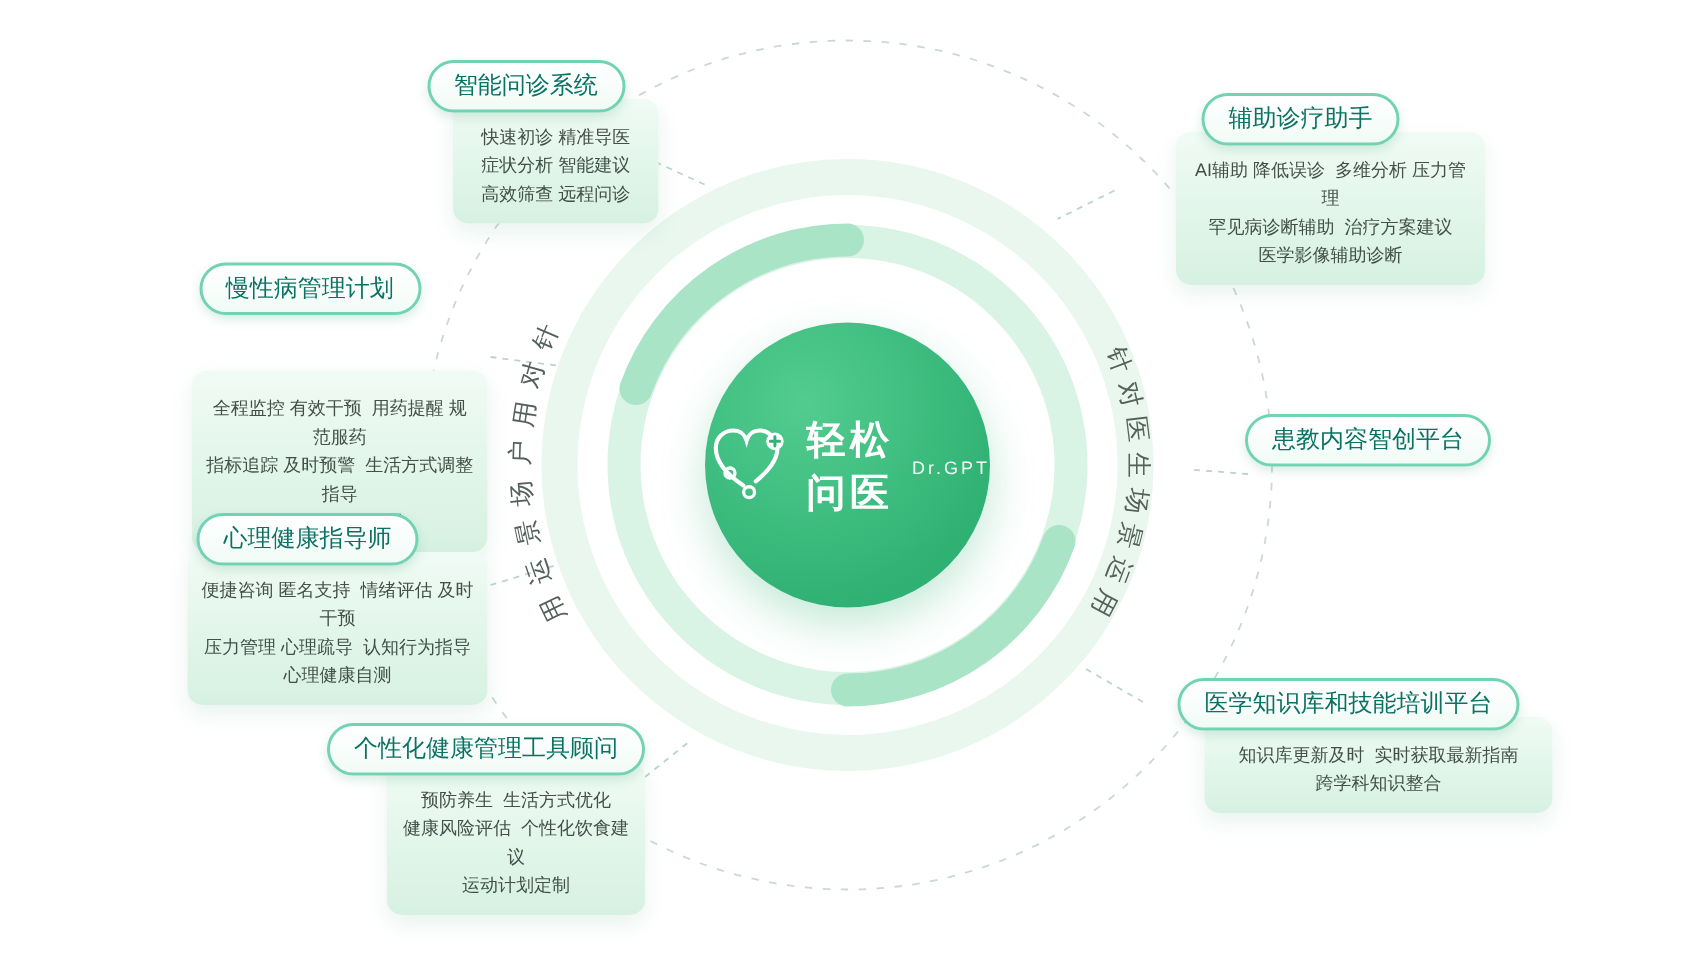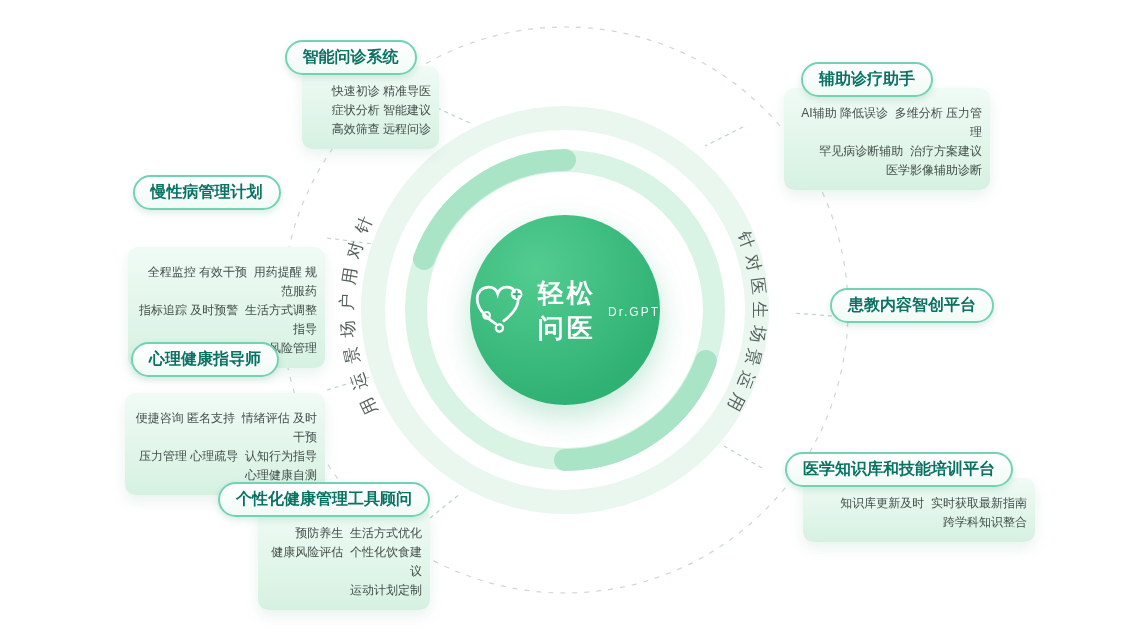--- a/index.html
+++ b/index.html
@@ -24,29 +24,29 @@
   .center-title{font-size:26px;font-weight:bold;letter-spacing:3px;margin-top:2px;}
   .center-sub{font-size:12px;letter-spacing:2px;margin-top:4px;opacity:.95;}
 
   
   .card{position:absolute;display:flex;flex-direction:column;align-items:center;z-index:3;}
   .card-header{
     display:inline-block;white-space:nowrap;position:relative;z-index:2;
     padding:5px 16px;border-radius:18px;
     background:linear-gradient(180deg,#ffffff,#f1fbf6);
     border:2px solid #72d3b4;
-    color:#0a7263;font-size:16px;font-weight:bold;
+    color:#0a7263;font-size:16px;font-weight:normal;
     box-shadow:0 3px 7px rgba(70,160,120,.20);
   }
   .card-body{
     align-self:stretch;margin-top:-9px;position:relative;z-index:1;
     padding:16px 8px 10px;border-radius:10px;
     background:linear-gradient(180deg,#f0fbf5,#d6f1e1);
     box-shadow:0 6px 14px rgba(70,160,120,.12);
-    text-align:right;
+    text-align:center;
     margin-left:40px;
   }
   .card-line{
     font-size:12px;line-height:19px;color:#434f49;white-space:pre-wrap;
   }
 </style>
 </head>
 <body>
 
 <div class="stage">
@@ -113,21 +113,21 @@
 
   <div class="card" style="left:88px;top:175px;width:237px;gap:46px;">
     <div class="card-header">慢性病管理计划</div>
     <div class="card-body">
       <div class="card-line">全程监控 有效干预  用药提醒 规范服药</div>
       <div class="card-line">指标追踪 及时预警  生活方式调整指导</div>
       <div class="card-line">并发症风险管理</div>
     </div>
   </div>
 
-  <div class="card" style="left:85px;top:342px;width:240px;gap:25px;">
+  <div class="card" style="left:85px;top:342px;width:240px;">
     <div class="card-header">心理健康指导师</div>
     <div class="card-body">
       <div class="card-line">便捷咨询 匿名支持  情绪评估 及时干预</div>
       <div class="card-line">压力管理 心理疏导  认知行为指导</div>
       <div class="card-line">心理健康自测</div>
     </div>
   </div>
 
   <div class="card" style="left:218px;top:482px;width:212px;">
     <div class="card-header">个性化健康管理工具顾问</div>
@@ -140,21 +140,21 @@
 
   <div class="card" style="left:744px;top:62px;width:246px;">
     <div class="card-header">辅助诊疗助手</div>
     <div class="card-body">
       <div class="card-line">AI辅助 降低误诊  多维分析 压力管理</div>
       <div class="card-line">罕见病诊断辅助  治疗方案建议</div>
       <div class="card-line">医学影像辅助诊断</div>
     </div>
   </div>
 
-  <div class="card" style="left:833px;top:288px;width:158px;">
+  <div class="card" style="left:833px;top:276px;width:158px;">
     <div class="card-header">患教内容智创平台</div>
   </div>
 
   <div class="card" style="left:763px;top:452px;width:272px;">
     <div class="card-header">医学知识库和技能培训平台</div>
     <div class="card-body">
       <div class="card-line">知识库更新及时  实时获取最新指南</div>
       <div class="card-line">跨学科知识整合</div>
     </div>
   </div>

